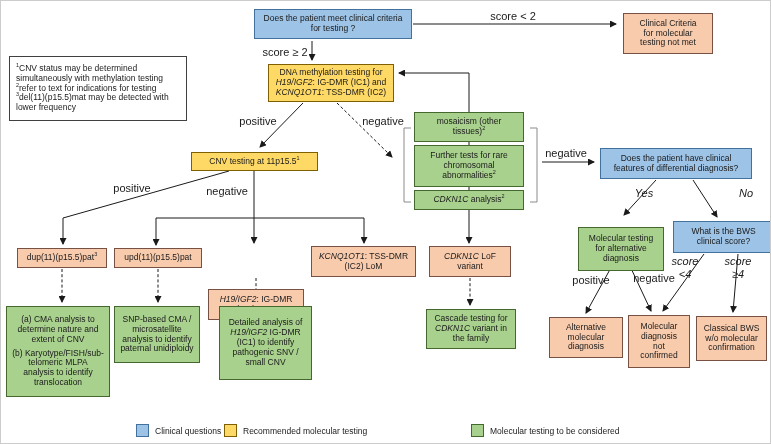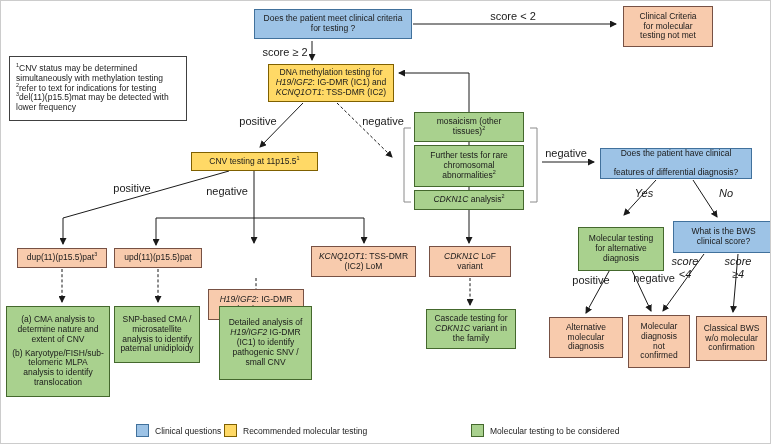--- a/index.html
+++ b/index.html
@@ -73,21 +73,21 @@
     <line x1="703" y1="253" x2="662" y2="310" marker-end="url(#ah)"></line>
     <line x1="737" y1="253" x2="732" y2="311" marker-end="url(#ah)"></line>
     <polyline class="bracket" points="410,127 403,127 403,201 410,201"></polyline>
     <polyline class="bracket" points="529,127 536,127 536,201 529,201"></polyline>
   </svg>
   <div id="nodes">
       <div class="node clinical" style="left: 253px; top: 8px; width: 158px; height: 30px;">
         <div class="line"><span>Does the patient meet clinical criteria</span></div>
         <div class="line"><span>for testing ?</span></div>
       </div>
-      <div class="node diagnosis" style="left: 622px; top: 5px; width: 90px; height: 41px;">
+      <div class="node diagnosis" style="left: 622px; top: 12px; width: 90px; height: 41px;">
         <div class="line"><span>Clinical Criteria</span></div>
         <div class="line"><span>for molecular</span></div>
         <div class="line"><span>testing not met</span></div>
       </div>
       <div class="node note" style="left: 8px; top: 55px; width: 178px; height: 65px;">
         <div class="line"><sup>1</sup><span>CNV status may be determined</span></div>
         <div class="line"><span>simultaneously with methylation testing</span></div>
         <div class="line"><sup>2</sup><span>refer to text for indications for testing</span></div>
         <div class="line"><sup>3</sup><span>del(11)(p15.5)mat may be detected with</span></div>
         <div class="line"><span>lower frequency</span></div>
@@ -102,21 +102,21 @@
         <div class="line"><span>tissues)</span><sup>2</sup></div>
       </div>
       <div class="node considered" style="left: 413px; top: 144px; width: 110px; height: 42px;">
         <div class="line"><span>Further tests for rare</span></div>
         <div class="line"><span>chromosomal</span></div>
         <div class="line"><span>abnormalities</span><sup>2</sup></div>
       </div>
       <div class="node considered" style="left: 413px; top: 189px; width: 110px; height: 20px;">
         <div class="line"><i>CDKN1C</i><span> analysis</span><sup>2</sup></div>
       </div>
-      <div class="node clinical" style="left: 599px; top: 147px; width: 152px; height: 31px; justify-content: space-between;">
+      <div class="node clinical" style="left: 599px; top: 147px; width: 152px; height: 31px;">
         <div class="line"><span>Does the patient have clinical</span></div>
         <div class="line"><span>features of differential diagnosis?</span></div>
       </div>
       <div class="node recommended" style="left: 190px; top: 151px; width: 127px; height: 19px;">
         <div class="line"><span>CNV testing at 11p15.5</span><sup>1</sup></div>
       </div>
       <div class="node diagnosis" style="left: 16px; top: 247px; width: 90px; height: 20px;">
         <div class="line"><span>dup(11)(p15.5)pat</span><sup>3</sup></div>
       </div>
       <div class="node diagnosis" style="left: 113px; top: 247px; width: 88px; height: 20px;">
@@ -190,21 +190,21 @@
     </div>
   <div id="labels">
       <span class="edge-label" style="left: 512px; top: 9px;">score &lt; 2</span>
       <span class="edge-label" style="left: 284px; top: 45px;">score ≥ 2</span>
       <span class="edge-label" style="left: 257px; top: 114px;">positive</span>
       <span class="edge-label" style="left: 382px; top: 114px;">negative</span>
       <span class="edge-label" style="left: 565px; top: 146px;">negative</span>
       <span class="edge-label" style="left: 131px; top: 181px;">positive</span>
       <span class="edge-label" style="left: 226px; top: 184px;">negative</span>
       <span class="edge-label it" style="left: 643px; top: 186px;">Yes</span>
-      <span class="edge-label it" style="left: 705px; top: 186px; padding-left: 40px;">No</span>
+      <span class="edge-label it" style="left: 725px; top: 186px; padding-left: 40px;">No</span>
       <span class="edge-label" style="left: 590px; top: 273px;">positive</span>
       <span class="edge-label" style="left: 653px; top: 271px;">negative</span>
       <span class="edge-label it" style="left: 684px; top: 254px;">score
 &lt;4</span>
       <span class="edge-label it" style="left: 737px; top: 254px;">score
 ≥4</span>
     </div>
   <div id="legend">
       <div class="legend-item" style="left: 135px; top: 423px;">
         <span class="swatch clinical"></span>

